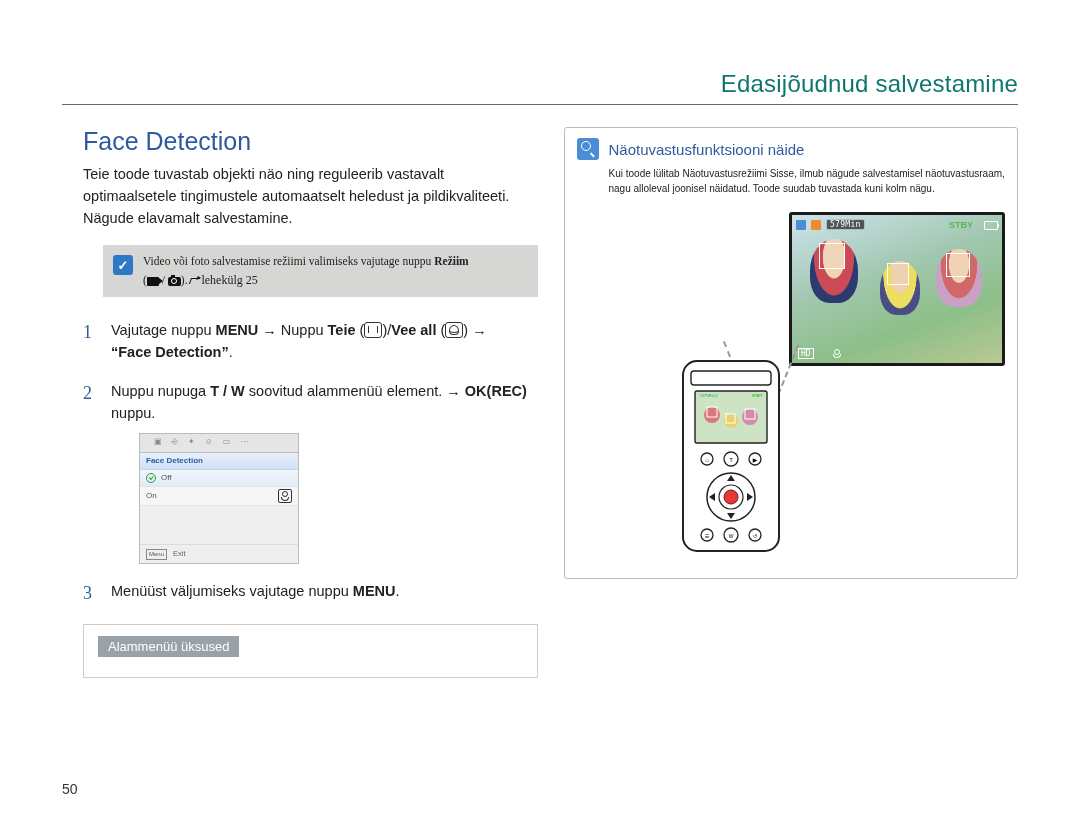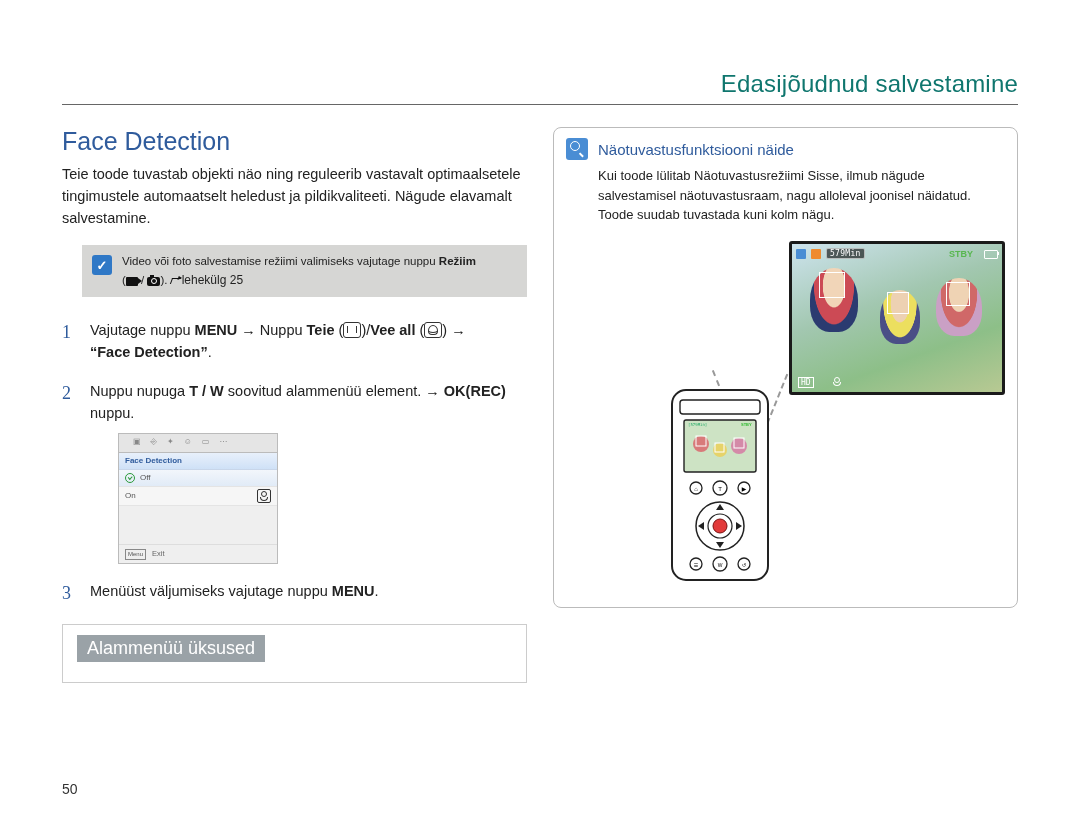--- a/index.html
+++ b/index.html
@@ -26,20 +26,21 @@
     letter-spacing: 0.2px;
   }
   .chapter-hr {
     border: none;
     border-top: 1px solid #666;
     margin: 0 0 22px 0;
   }
   .columns {
     display: flex;
     gap: 26px;
+    margin-left: 21px;
   }
   .col {
     flex: 1 1 50%;
     min-width: 0;
   }
   .h2 {
     color: #2f5b9c;
     font-size: 25px;
     font-weight: 400;
     margin: 0 0 8px 0;
@@ -71,20 +72,21 @@
   }
   .note-icon-inner {
     color: #fff;
     font-size: 13px;
     font-weight: bold;
     line-height: 1;
   }
   .note-text {
     font-size: 11.5px;
     line-height: 1.5;
+    font-family: Liberation Serif, serif;
   }
   .steps {
     list-style: none;
     padding: 0;
     margin: 0 0 10px 0;
     counter-reset: step;
   }
   .step {
     display: flex;
     gap: 14px;
@@ -300,35 +302,35 @@
   }
   .sub-box {
     border: 1px solid #ccc;
     padding: 12px 14px 12px 14px;
     margin-top: 14px;
   }
   .sub-box-title {
     display: inline-block;
     background: #9aa2a7;
     color: #fff;
-    font-size: 18px;
+    font-size: 13px;
     padding: 3px 10px;
     margin: -2px 0 8px 0;
   }
   .sub-box ul {
     margin: 6px 0 0 0;
     padding-left: 22px;
     font-size: 12px;
     line-height: 1.6;
   }
   .sub-box li { margin-bottom: 2px; }
   
   .example-box {
     border: 1px solid #bbb;
-    border-radius: 8px;
+    border-radius: 3px;
     padding: 10px 12px 16px 12px;
   }
   .ex-header {
     display: flex;
     align-items: center;
     gap: 10px;
     margin-bottom: 6px;
   }
   .ex-icon {
     width: 22px;
@@ -352,21 +354,21 @@
     width: 5px; height: 1.5px;
     background: #fff;
     transform: rotate(45deg);
     bottom: 5px; right: 4px;
   }
   .ex-title {
     color: #2f5b9c;
     font-size: 15px;
   }
   .ex-body {
-    font-size: 13px;
+    font-size: 10px;
     line-height: 1.5;
     margin-left: 32px;
     margin-bottom: 16px;
   }
   .illus-wrap {
     position: relative;
     height: 350px;
     margin-left: 32px;
   }
   .big-screen {

